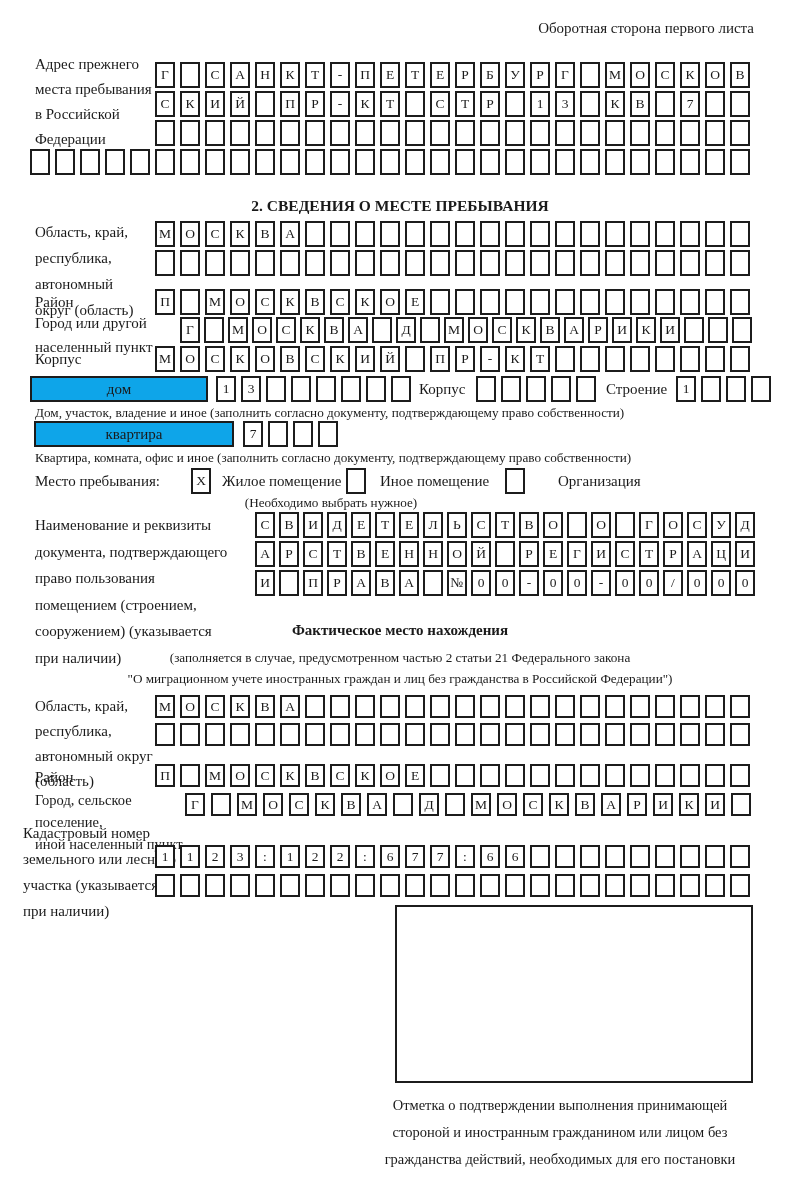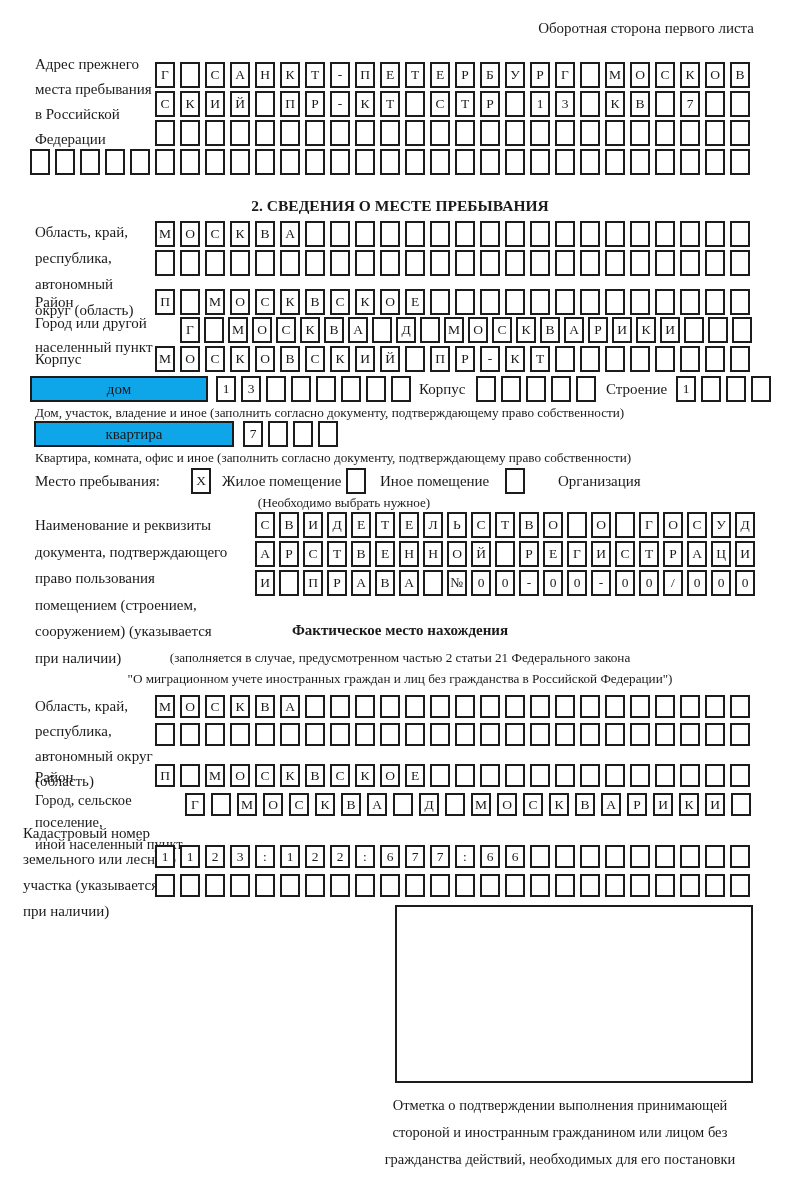--- a/index.html
+++ b/index.html
@@ -355,21 +355,21 @@
   <div class="abs inline-lbl" style="left:222px;top:468px;">Жилое помещение</div>
   <div class="abs cellrow" style="left:346px;top:468px;">
       <div class="cell"></div>
     </div>
   <div class="abs inline-lbl" style="left:380px;top:468px;">Иное помещение</div>
   <div class="abs cellrow" style="left:505px;top:468px;">
       <div class="cell"></div>
     </div>
   <div class="abs inline-lbl" style="left:558px;top:468px;">Организация</div>
 
-  <div class="abs cap" style="left:194px;top:495px;width:300px;text-align:center;">(Необходимо выбрать нужное)</div>
+  <div class="abs cap" style="left:181px;top:495px;width:300px;text-align:center;">(Необходимо выбрать нужное)</div>
 
   <div class="abs lbl pre" style="left:35px;top:512px;width:225px;line-height:26.5px;">Наименование и реквизиты
 документа, подтверждающего
 право пользования
 помещением (строением,
 сооружением) (указывается
 при наличии)</div>
   <div class="abs cellrow" style="left:255px;top:512px;gap:4px;">
       <div class="cell">С</div>
       <div class="cell">В</div>

